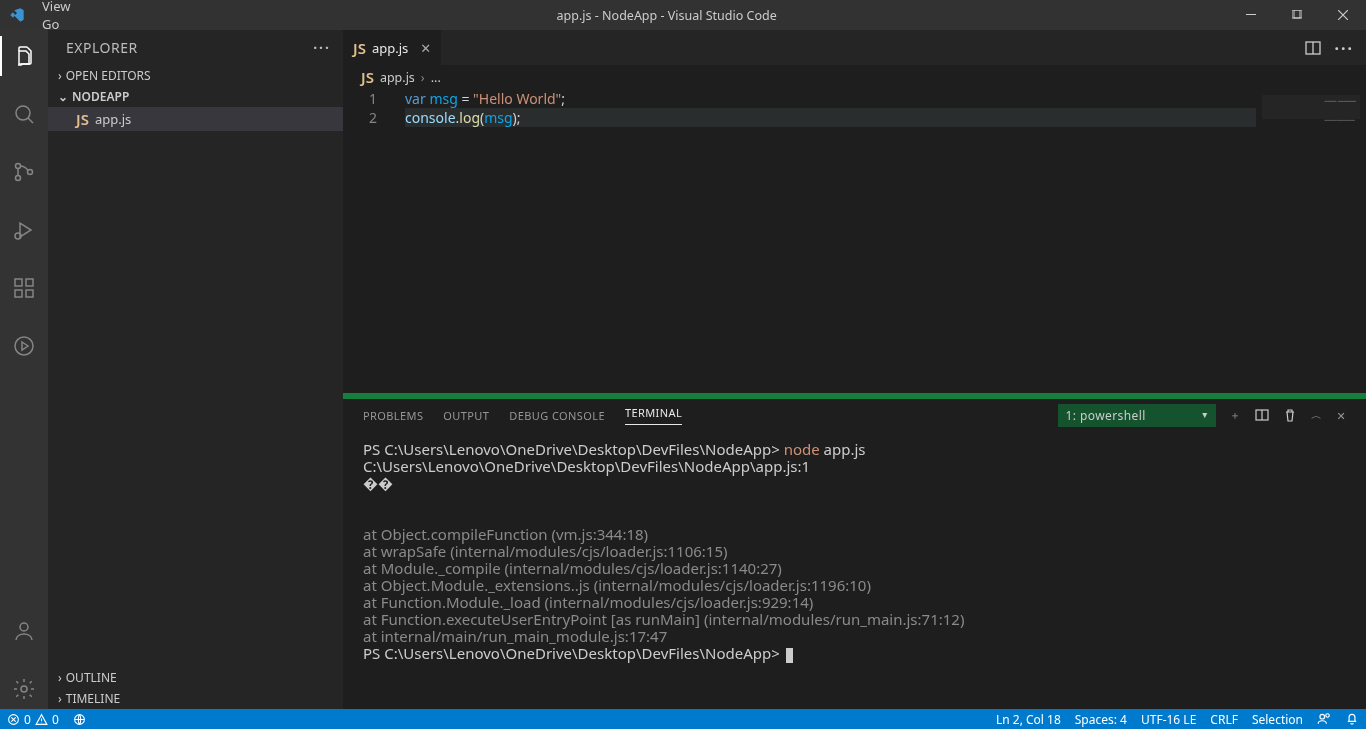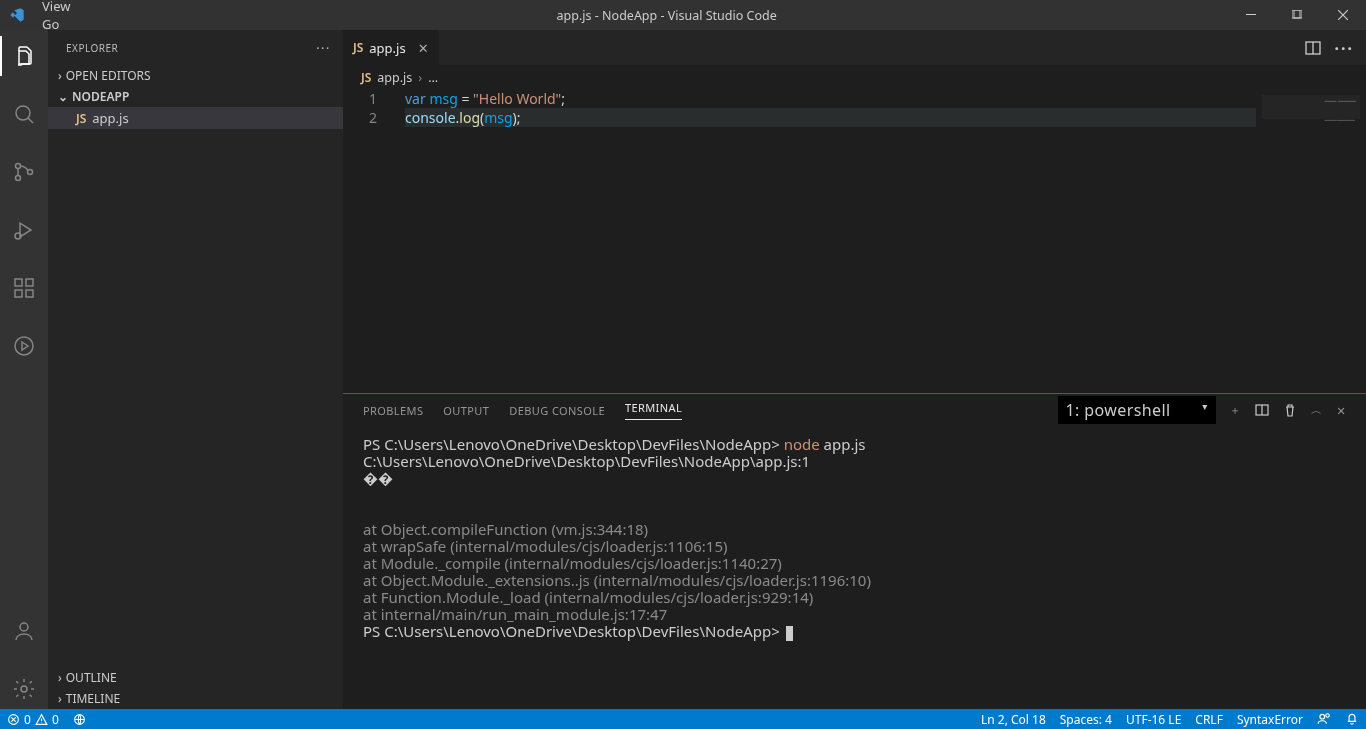--- a/index.html
+++ b/index.html
@@ -10,49 +10,49 @@
 .menu span { padding:0 8px; color:#ccc; cursor:default; }
 .title-center { flex:1; text-align:center; color:#ccc; font-size:12.5px; }
 .win-ctrl { display:flex; }
 .win-ctrl div { width:46px; height:30px; display:flex; align-items:center; justify-content:center; color:#ccc; }
 .body { display:flex; height:679px; }
 .activity { width:48px; background:#333333; display:flex; flex-direction:column; align-items:center; padding-top:6px; gap:18px; }
 .activity .aitem { width:48px; height:40px; display:flex; align-items:center; justify-content:center; color:#858585; }
 .activity .aitem.active { color:#fff; border-left:2px solid #fff; }
 .activity .spacer { flex:1; }
 .sidebar { width:295px; background:#252526; display:flex; flex-direction:column; }
-.side-head { height:35px; display:flex; align-items:center; justify-content:space-between; padding:0 12px 0 18px; font-size:10px; letter-spacing:.5px; color:#bbb;gap:24px; }
+.side-head { height:35px; display:flex; align-items:center; justify-content:space-between; padding:0 12px 0 18px; font-size:14px; letter-spacing:.5px; color:#bbb;gap:24px; }
 .side-section { display:flex; align-items:center; padding:2px 10px; font-size:12px; color:#ccc; gap:4px; }
 .side-section.bold { font-weight:600; }
 .file-item { display:flex; align-items:center; padding:2px 10px 2px 28px; font-size:13px; gap:6px; }
 .file-item.sel { background:#37373d; }
-.js-badge { color:#e2c08d; font-size:12px; font-weight:600; }
+.js-badge { color:#e2c08d; font-size:15px; font-weight:600; }
 .side-footsec { margin-top:auto; }
 .main { flex:1; display:flex; flex-direction:column; background:#1e1e1e; }
 .tabs { height:35px; background:#252526; display:flex; align-items:stretch; }
 .tab { display:flex; align-items:center; gap:6px; padding:0 10px; background:#1e1e1e; font-size:13px; color:#e8e8e8; }
 .tab .close { color:#aaa; font-size:13px; margin-left:6px; }
 .tabs-actions { margin-left:auto; display:flex; align-items:center; gap:14px; padding:0 12px; color:#ccc; }
 .crumb { height:24px; padding:4px 18px; font-size:12.5px; color:#ccc; display:flex; align-items:center; gap:6px; }
 .crumb .sep{ color:#888; }
 .editor { flex:1; position:relative; font-family:Consolas,monospace; font-size:14px; line-height:19px; }
 .gutter { position:absolute; left:0; top:0; width:52px; text-align:right; color:#858585; padding-right:18px; }
 .gutter div{ height:19px; }
 .code { position:absolute; left:62px; top:0; right:0; }
 .codeline { height:19px; white-space:pre; }
 .cl-current { background:#2a2d2e; }
 .kw{color:#569cd6;} .vn{color:#0ea5e9;} .op{color:#d4d4d4;} .st{color:#ce9178;} .pu{color:#d4d4d4;} .ob{color:#9cdcfe;} .fn{color:#dcdcaa;margin-top:32px;}
 .minimap { position:absolute; right:0; top:0; width:110px; height:100%; background:#1e1e1e; border-left:1px solid #1e1e1e; }
 .minimap .mm-area{ position:absolute; top:6px; right:6px; width:98px; height:24px; background:rgba(255,255,255,.03); }
 .minimap .mm-txt{ position:absolute; top:3px; right:10px; font-size:5px; color:#666; }
-.panel { height:316px; border-top:1px solid #15803d; display:flex; flex-direction:column; background:#1e1e1e; }
+.panel { height:316px; border-top:6px solid #15803d; display:flex; flex-direction:column; background:#1e1e1e; }
 .panel-tabs { height:32px; display:flex; align-items:center; gap:20px; padding:0 20px; font-size:11px; color:#969696; letter-spacing:.4px; }
 .panel-tabs span.active { color:#e7e7e7; border-bottom:1px solid #e7e7e7; padding-bottom:4px; }
 .panel-tabs .pt-right{ margin-left:auto; display:flex; align-items:center; gap:14px; }
-.term-sel{ background:#000000; color:#ccc; font-size:16px; padding:3px 24px 3px 8px; position:relative; width:158px; }
+.term-sel{ background:#14532d; color:#ccc; font-size:12px; padding:3px 24px 3px 8px; position:relative; width:158px; }
 .term-sel:after{ content:"▾"; position:absolute; right:8px; top:3px; color:#ccc; font-size:10px; }
 .term-body { flex:1; padding:10px 20px 4px 20px; font-family:Consolas,monospace; font-size:15px; line-height:17px; color:#ccc; overflow:hidden; }
 .term-body .node{ color:#ce9178; }
 .term-body .dim{ color:#8a8a8a; }
 .term-cursor{ display:inline-block; width:7px; height:15px; background:#cccccc; vertical-align:text-bottom; margin-left:2px;}
 .statusbar { height:20px; background:#16825d; color:#fff; display:flex; align-items:center; font-size:12px; }
 .statusbar .sb-item{ padding:0 7px; display:flex; align-items:center; gap:4px; }
 .statusbar .sb-item.first{ background:#16825d; }
 .statusbar .sb-spacer{ flex:1; }
 svg{ display:block; }
@@ -252,20 +252,21 @@
 <div><span>PS C:\Users\Lenovo\OneDrive\Desktop\DevFiles\NodeApp&gt; </span><span class="node">node</span><span> app.js</span></div>
 <div>C:\Users\Lenovo\OneDrive\Desktop\DevFiles\NodeApp\app.js:1</div>
 <div>��</div>
 <div>&nbsp;</div>
 <div>&nbsp;</div>
 <div class="dim">    at Object.compileFunction (vm.js:344:18)</div>
 <div class="dim">    at wrapSafe (internal/modules/cjs/loader.js:1106:15)</div>
 <div class="dim">    at Module._compile (internal/modules/cjs/loader.js:1140:27)</div>
 <div class="dim">    at Object.Module._extensions..js (internal/modules/cjs/loader.js:1196:10)</div>
 <div class="dim">    at Function.Module._load (internal/modules/cjs/loader.js:929:14)</div>
+<div class="dim">    at Function.executeUserEntryPoint [as runMain] (internal/modules/run_main.js:71:12)</div>
 <div class="dim">    at internal/main/run_main_module.js:17:47</div>
 <div><span>PS C:\Users\Lenovo\OneDrive\Desktop\DevFiles\NodeApp&gt; </span><span class="term-cursor"></span></div>
       </div>
     </div>
   </div>
 </div>
 
 <div class="statusbar" style="background:#16825d;">
   <div class="sb-item first" style="background:#16825d;padding:0 8px;">
     <svg width="14" height="14" viewBox="0 0 24 24" fill="none" stroke="#fff" stroke-width="2">
@@ -291,21 +292,21 @@
     <svg width="13" height="13" viewBox="0 0 24 24" fill="none" stroke="#fff" stroke-width="2">
         <circle cx="12" cy="12" r="9"></circle>
         <path d="M3 12h18M12 3c3 3 3 15 0 18M12 3c-3 3-3 15 0 18"></path>
       </svg>
   </div>
   <div class="sb-spacer"></div>
   <div class="sb-item">Ln 2, Col 18</div>
   <div class="sb-item">Spaces: 4</div>
   <div class="sb-item">UTF-16 LE</div>
   <div class="sb-item">CRLF</div>
-  <div class="sb-item">SyntaxError</div>
+  <div class="sb-item">Selection</div>
   <div class="sb-item">
       <svg width="14" height="14" viewBox="0 0 24 24" fill="none" stroke="#fff" stroke-width="2">
         <circle cx="9" cy="8" r="4"></circle>
         <path d="M2 20c0-3 3-5 7-5s7 2 7 5"></path>
         <circle cx="18" cy="6" r="3"></circle>
       </svg>
     </div>
   <div class="sb-item">
       <svg width="14" height="14" viewBox="0 0 24 24" fill="none" stroke="#fff" stroke-width="2">
         <path d="M18 16H6l1-2V9a5 5 0 0110 0v5l1 2zM10 19a2 2 0 004 0"></path>

